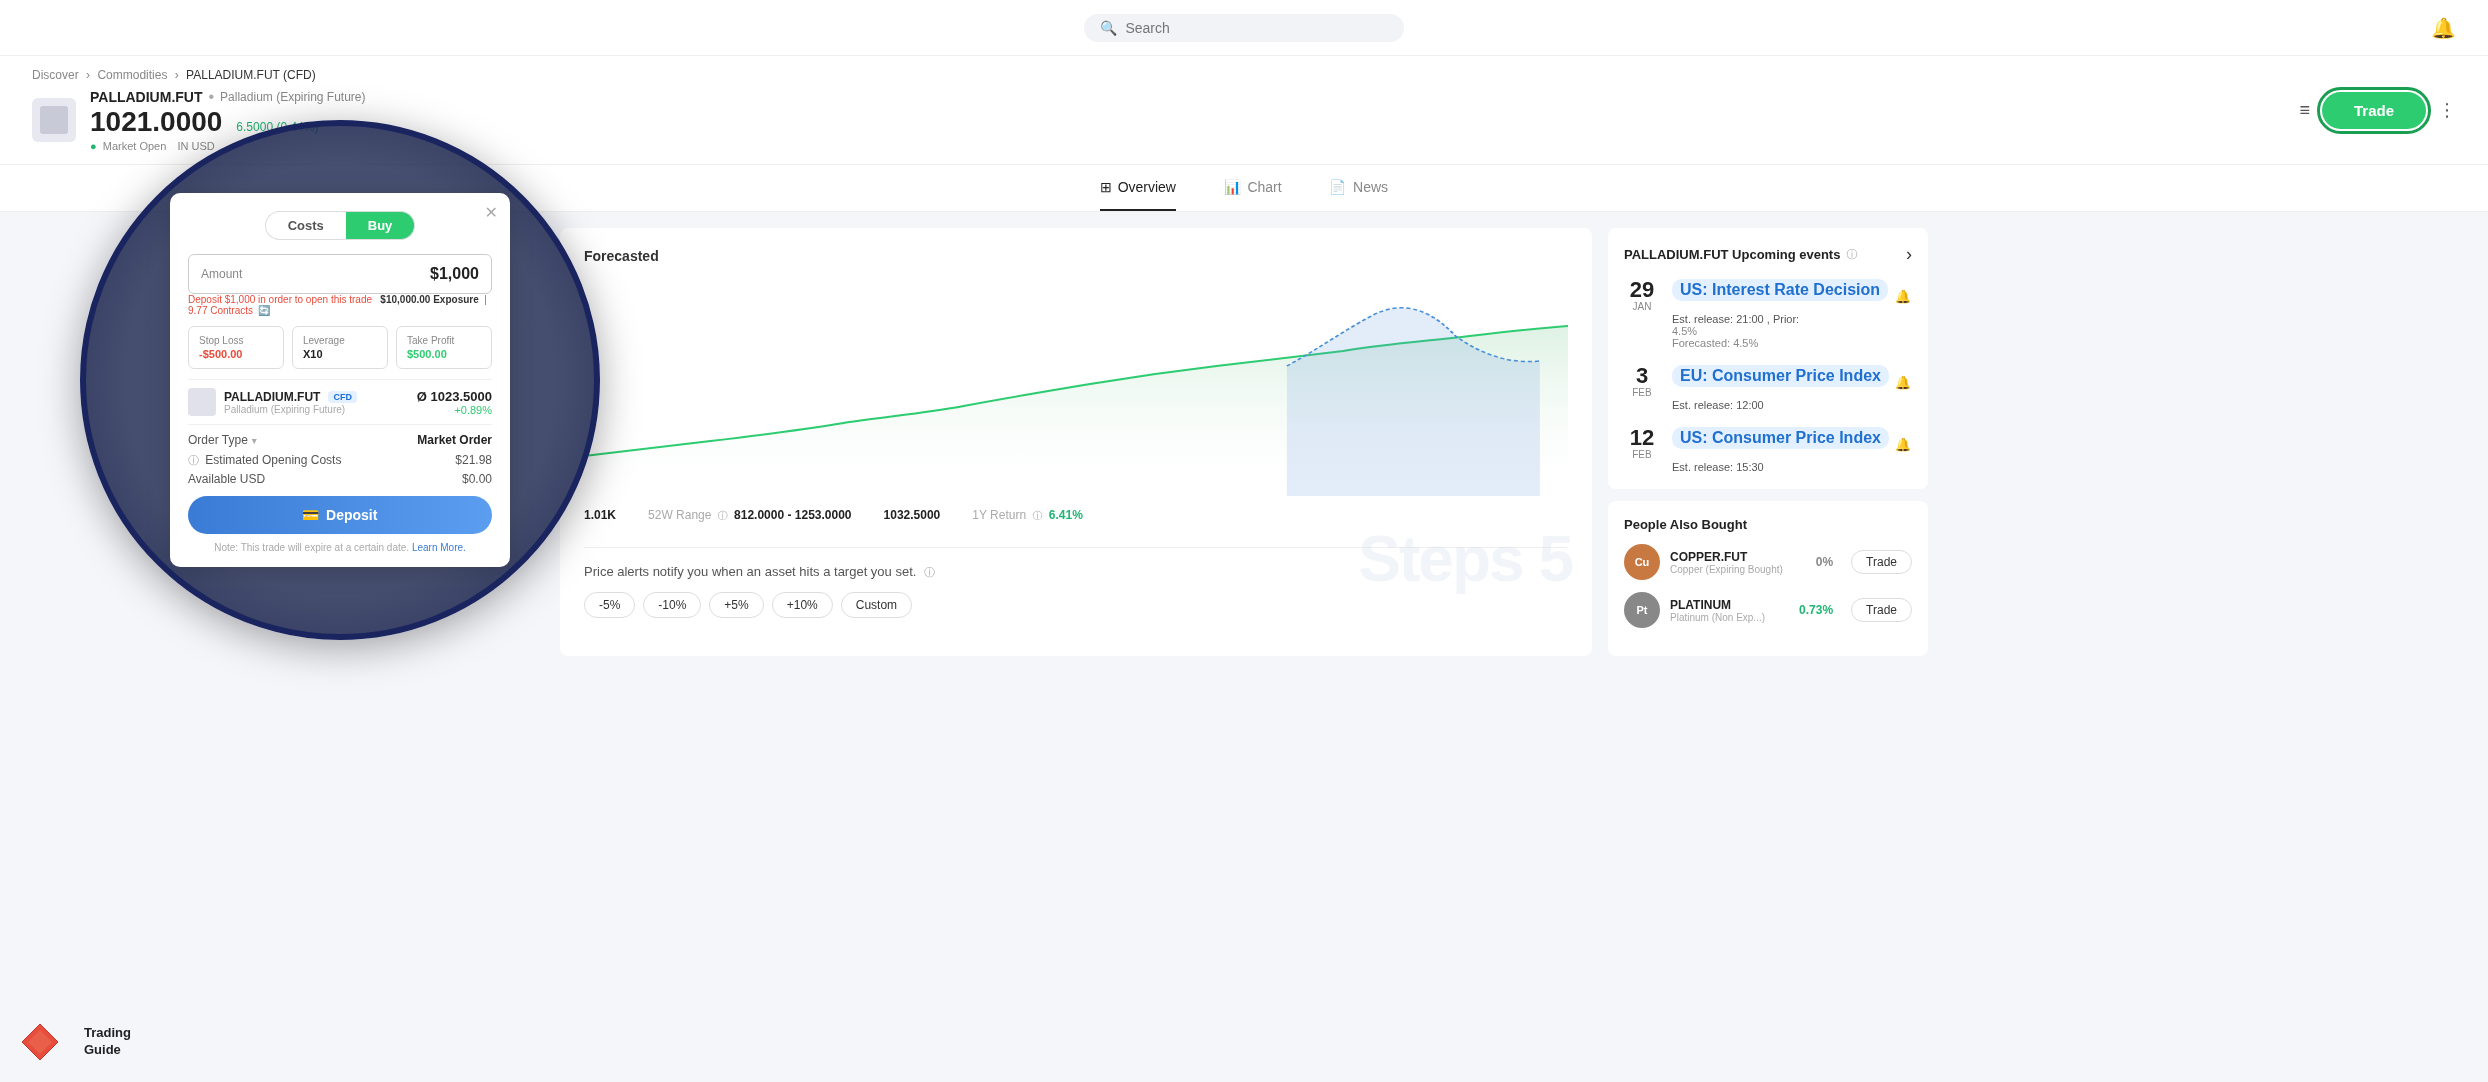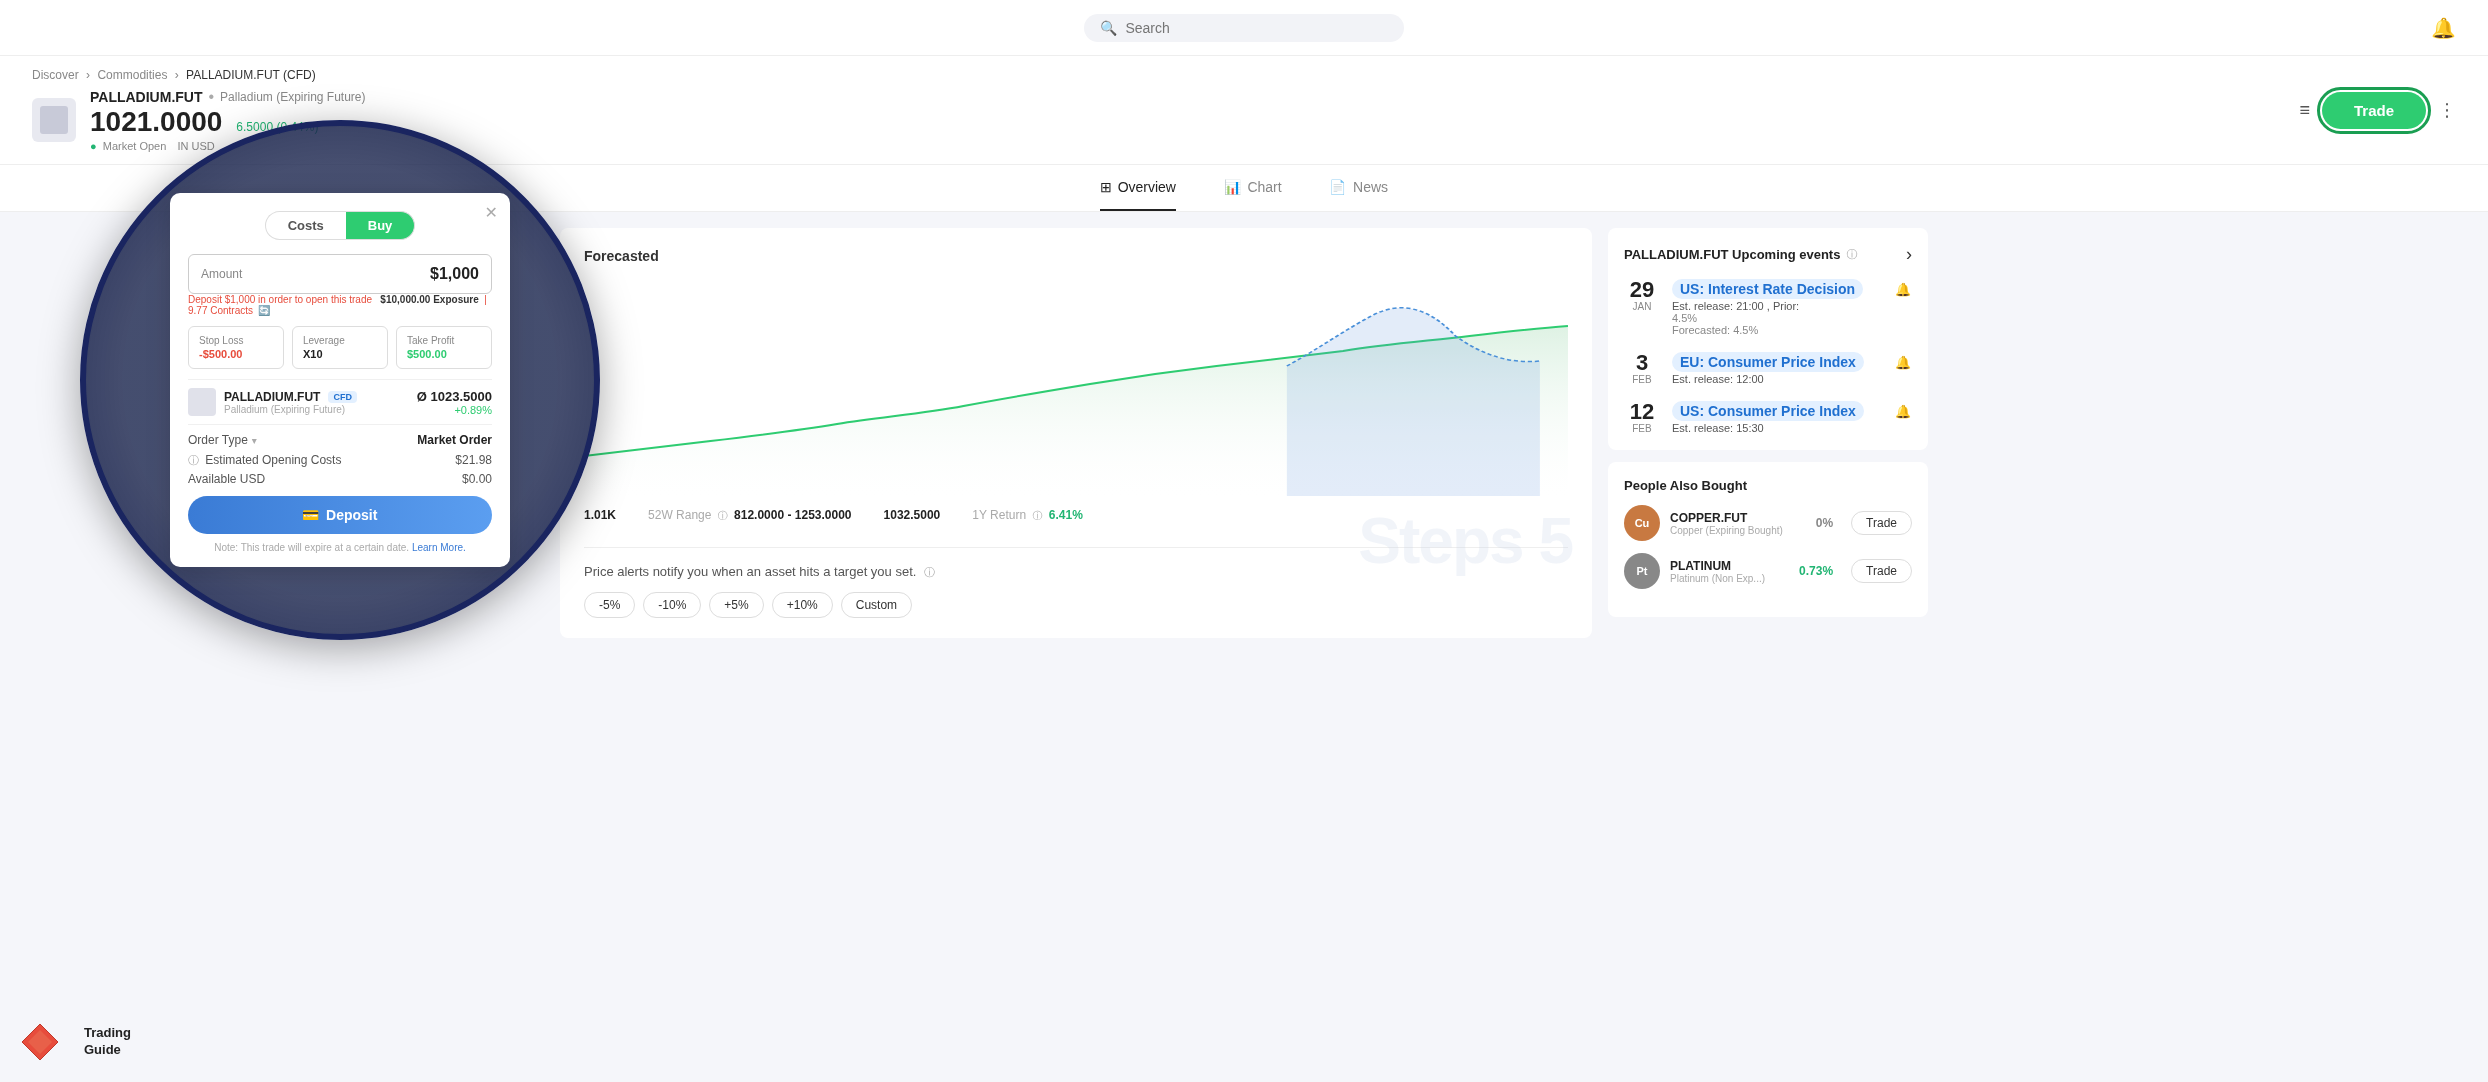--- a/index.html
+++ b/index.html
@@ -287,23 +287,23 @@
     .event-month {
       font-size: 10px;
       color: #888;
       text-transform: uppercase;
     }
     .event-details {}
     .event-tag {
       display: inline-block;
       padding: 2px 8px;
       border-radius: 10px;
-      font-size: 14px;
+      font-size: 16px;
       font-weight: 600;
-      margin-bottom: 1px;
+      margin-bottom: 12px;
     }
     .event-tag.blue { background: #e3f0ff; color: #2070d0; }
     .event-est { font-size: 11px; color: #555; }
     .event-sub { font-size: 11px; color: #888; }
     .bell-small { float: right; font-size: 13px; color: #bbb; cursor: pointer; }
 
     
     .pab-card {
       background: #fff;
       border-radius: 8px;

